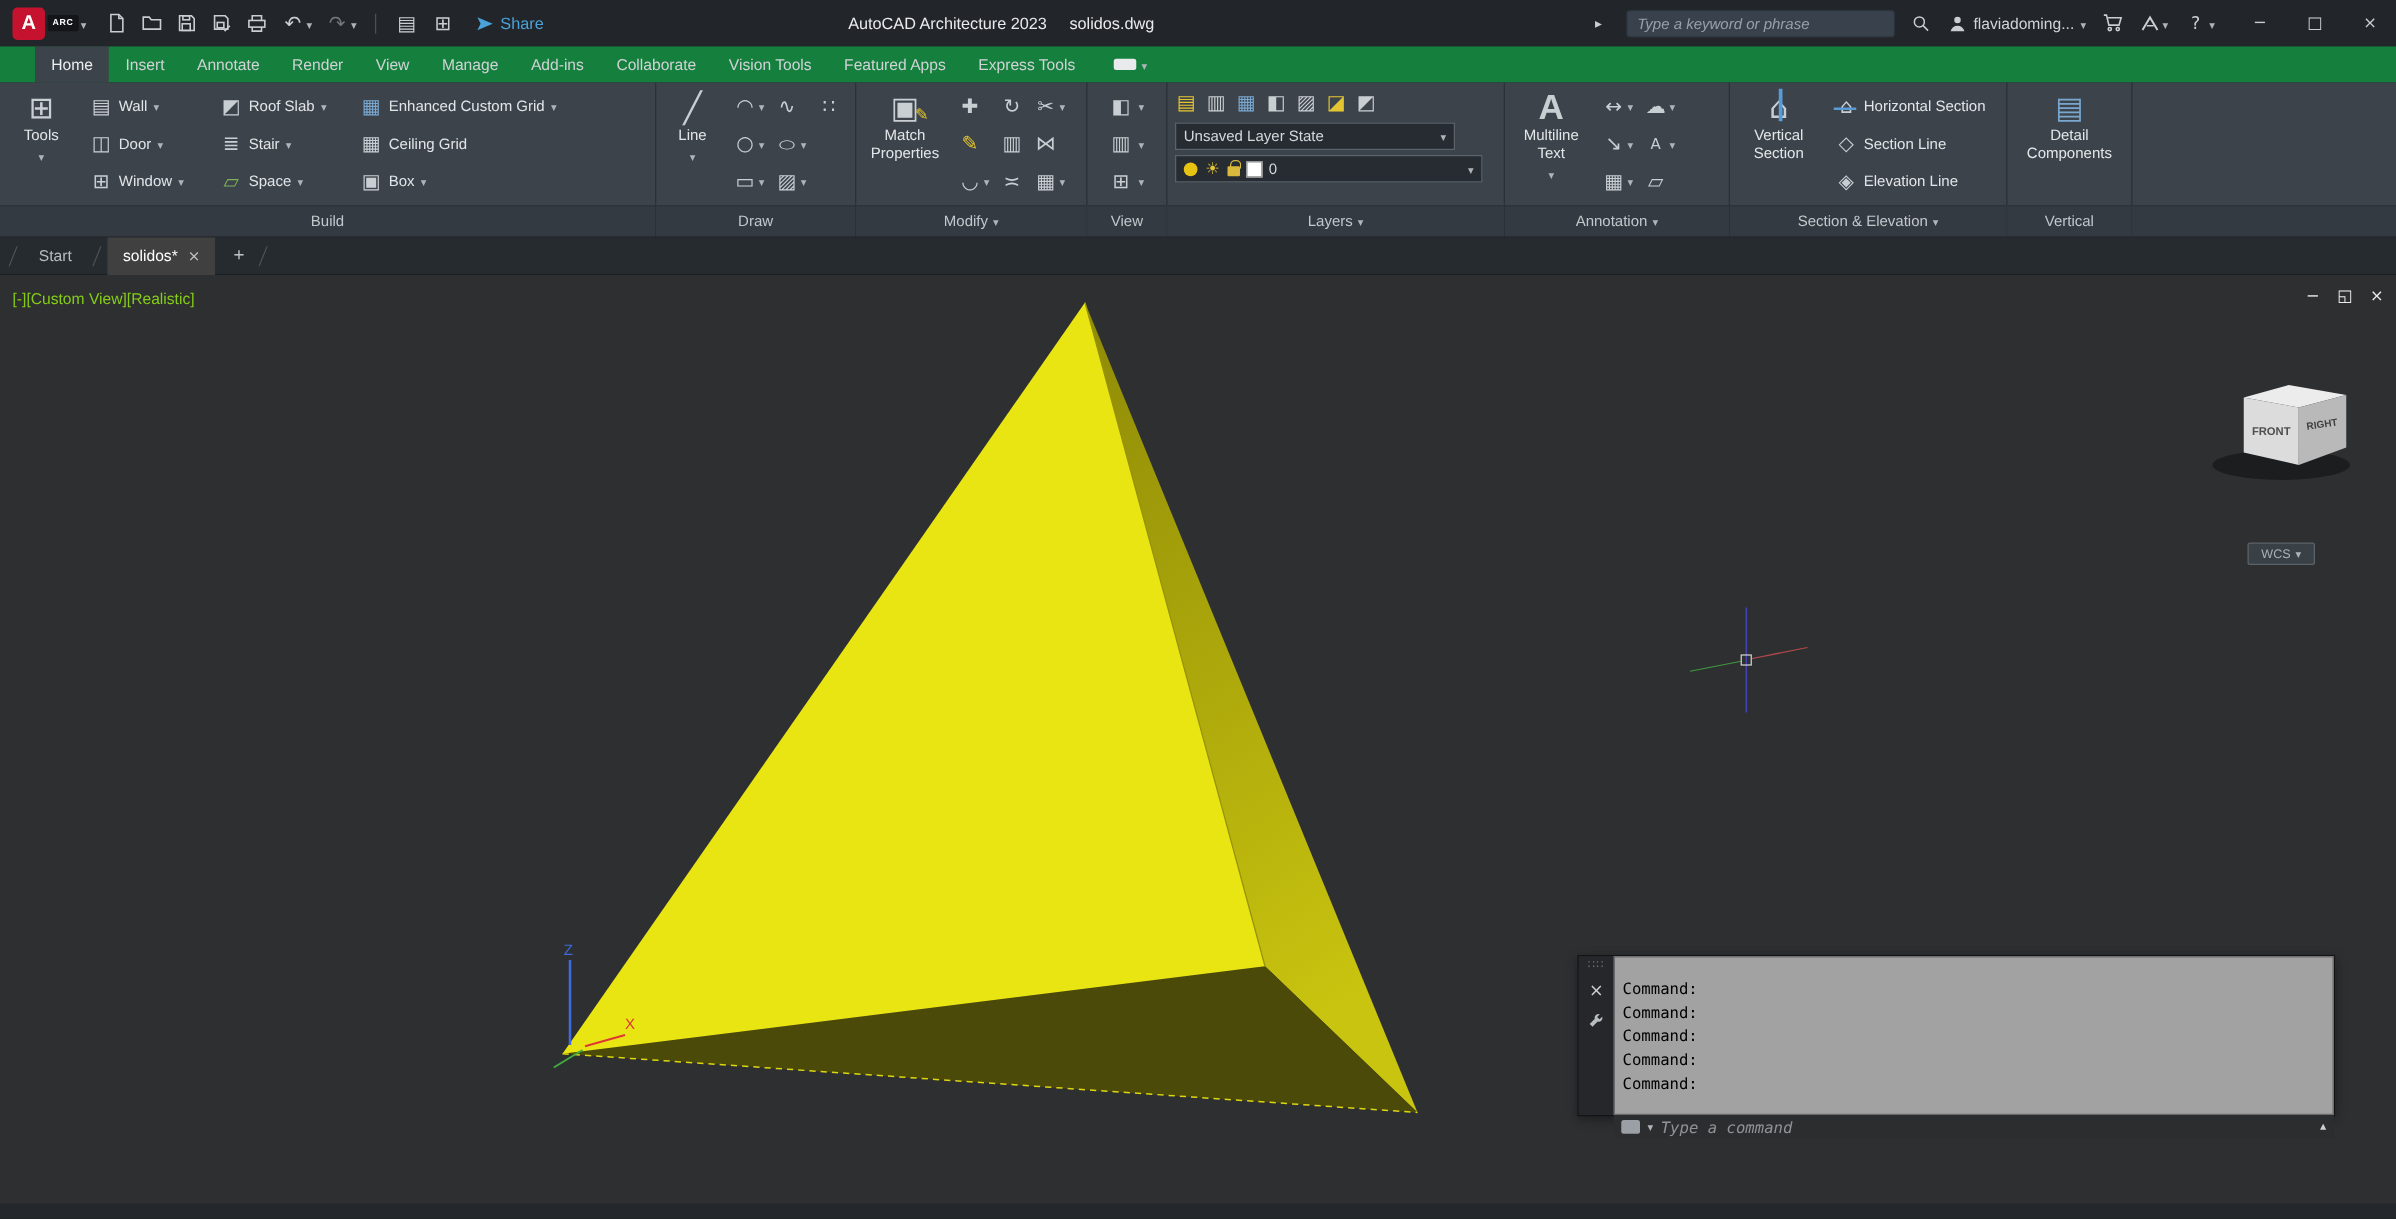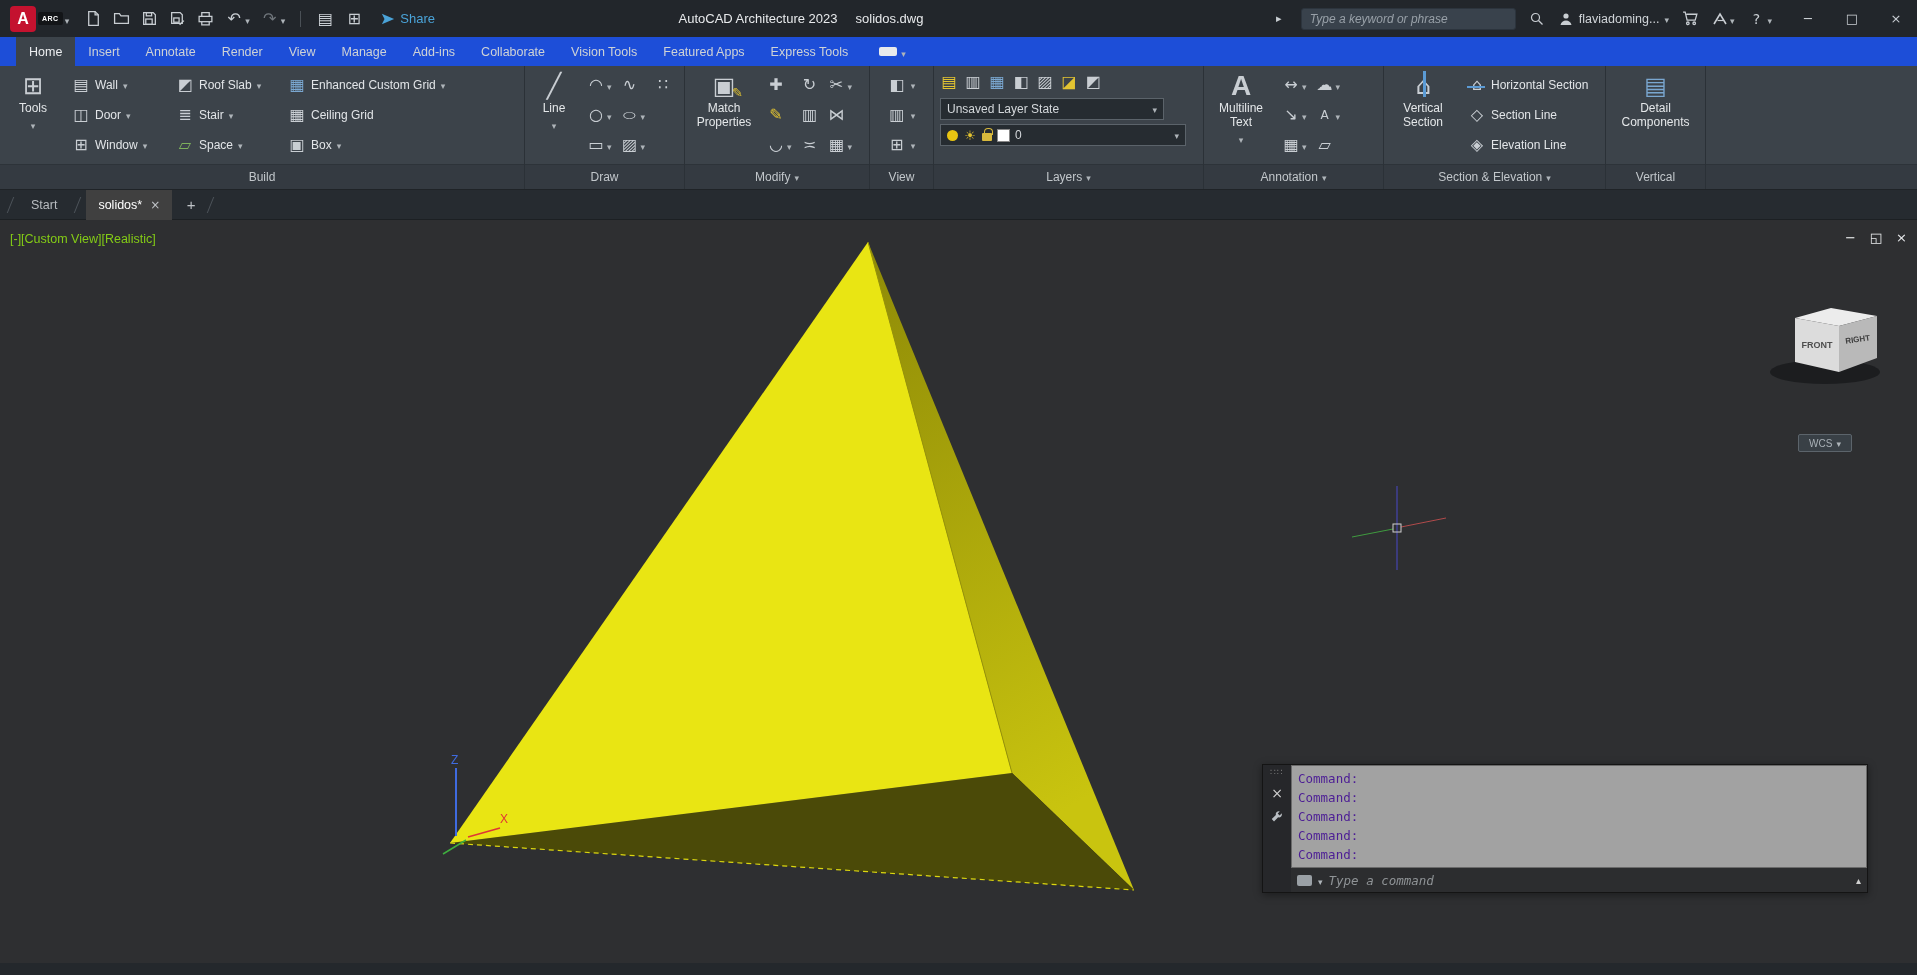--- a/index.html
+++ b/index.html
@@ -34,22 +34,22 @@
   .tb-right { margin-left:auto; display:flex; align-items:center; gap:13px; }
   #search-box { width:215px; height:22px; background:#39424c; border:1px solid #2c343d;
                 border-radius:3px; color:#d8dcdf; font-size:12px; padding:0 8px; outline:none; }
   #search-box::placeholder { font-style:italic; color:#98a0a8; }
   .user-wrap { display:flex; align-items:center; gap:5px; font-size:12.5px; color:#d0d4d8; }
   .winbtns { display:flex; align-items:center; gap:26px; margin-left:14px; padding-right:2px;
              font-size:13px; color:#e6e8ea; }
   .winbtns .ic { font-size:13px; }
 
   
-  #tabrow { height:29px; background:#1d4ed8; display:flex; align-items:flex-end;
-            padding-left:16px; flex:none; }
+  #tabrow { height:29px; background:#15803d; display:flex; align-items:flex-end;
+            padding-left:28px; flex:none; }
   .rtab { padding:0 13px; height:29px; display:flex; align-items:center; font-size:12.5px;
           color:#cfd3d6; cursor:default; }
   .rtab.active { background:#3c434a; color:#eceef0; }
   .ribbon-toggle { display:flex; align-items:center; gap:4px; margin-left:10px; height:29px; padding:0 8px; }
   .ribbon-toggle .pill { width:18px; height:9px; background:#e8eaec; border-radius:2px; display:inline-block; }
 
   
   #ribbon { height:124px; background:#3c434a; display:flex; flex:none; border-bottom:1px solid #1f2327; }
   .panel { display:flex; flex-direction:column; border-right:1px solid #2b3137; flex:none; }
   .pbody { height:98px; display:flex; padding:4px 6px; gap:8px; align-items:flex-start; }
@@ -116,22 +116,22 @@
          justify-content:center; gap:4px; font-size:10px; color:#aab1b7; }
 
   
   #cmdpal { position:absolute; left:1262px; top:544px; width:606px; height:129px; display:flex;
             border:1px solid #141414; background:#26272a; box-shadow:0 2px 8px rgba(0,0,0,.4); }
   .cmd-strip { width:28px; display:flex; flex-direction:column; align-items:center; gap:9px;
                padding-top:4px; background:#26272a; }
   .cmd-grip { color:#777; font-size:9px; letter-spacing:1px; line-height:.8; font-family:"DejaVu Sans",sans-serif; }
   .cmd-x { color:#d0d0d0; font-size:14px; font-family:"DejaVu Sans",sans-serif; }
   .cmd-main { flex:1; display:flex; flex-direction:column; }
-  .cmd-hist { flex:1; background:#a2a2a2; border:1px solid #6a6a6a; padding:3px 6px;
-              font-family:"DejaVu Sans Mono",monospace; font-size:12.5px; color:#4c1d95; line-height:19px; }
+  .cmd-hist { flex:1; background:#a2a2a2; border:1px solid #6a6a6a; padding:15px 6px;
+              font-family:"DejaVu Sans Mono",monospace; font-size:12.5px; color:#000000; line-height:19px; }
   .cmd-row { height:26px; background:#2c2d2f; display:flex; align-items:center; gap:6px; padding:0 6px; }
   .cmd-box { width:15px; height:11px; background:#9aa0a5; border-radius:2px; display:inline-block; flex:none; }
   #cmd-input { flex:1; background:transparent; border:none; outline:none; color:#f97316;
                font-family:"DejaVu Sans Mono",monospace; font-size:12.5px; }
   #cmd-input::placeholder { font-style:italic; color:#8f9396; }
   .cmd-up { color:#cfcfcf; font-size:10px; font-family:"DejaVu Sans",sans-serif; }
 
   #statusbar { height:12px; background:#24282c; flex:none; }
 </style>
 </head>

